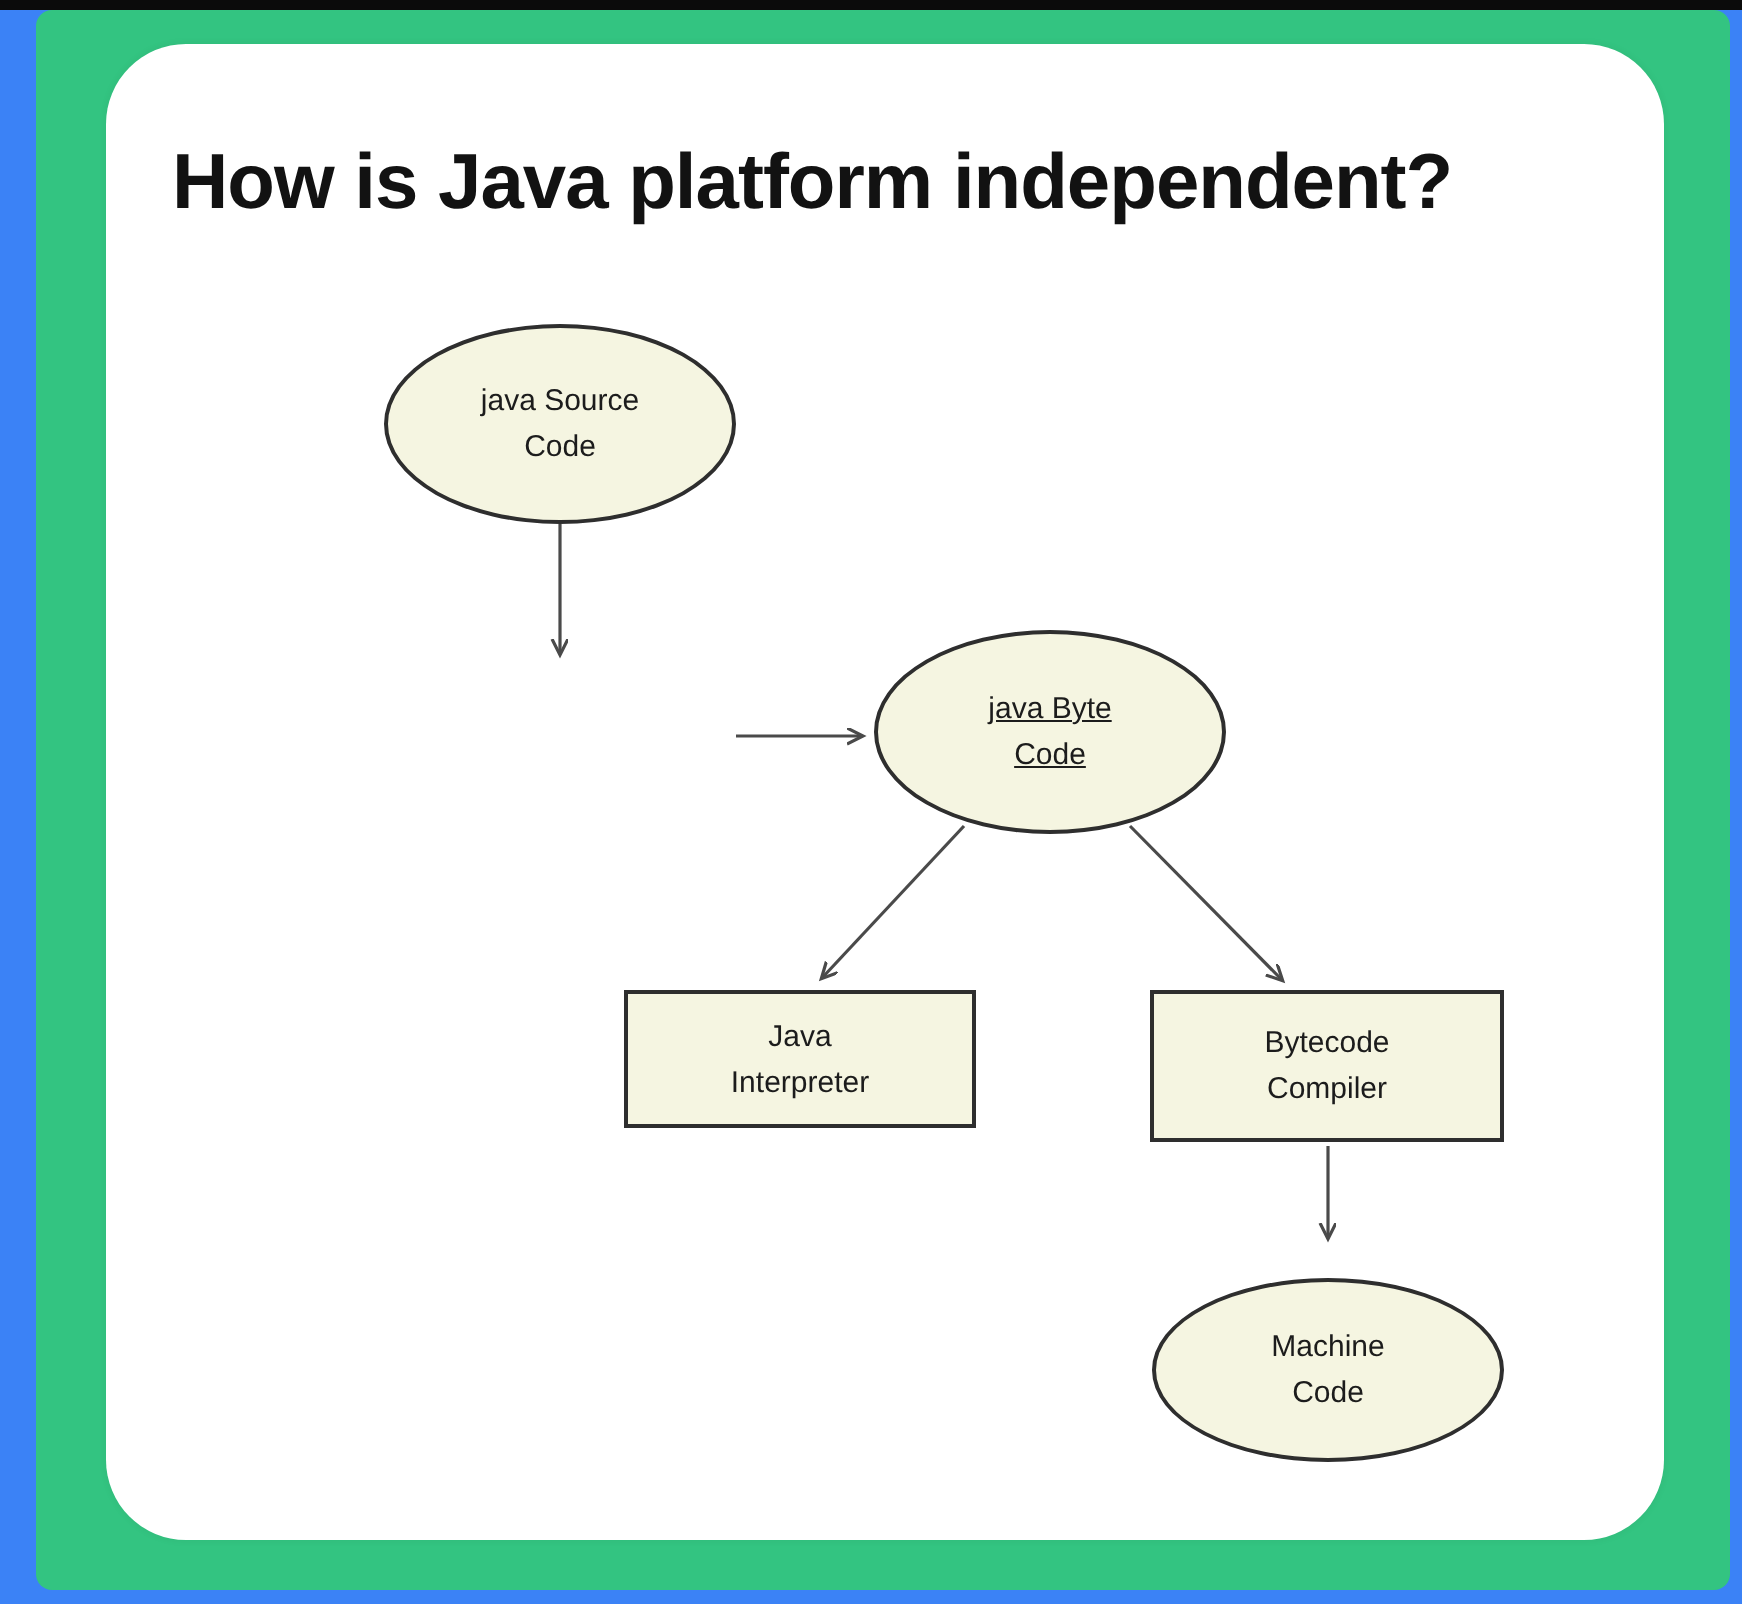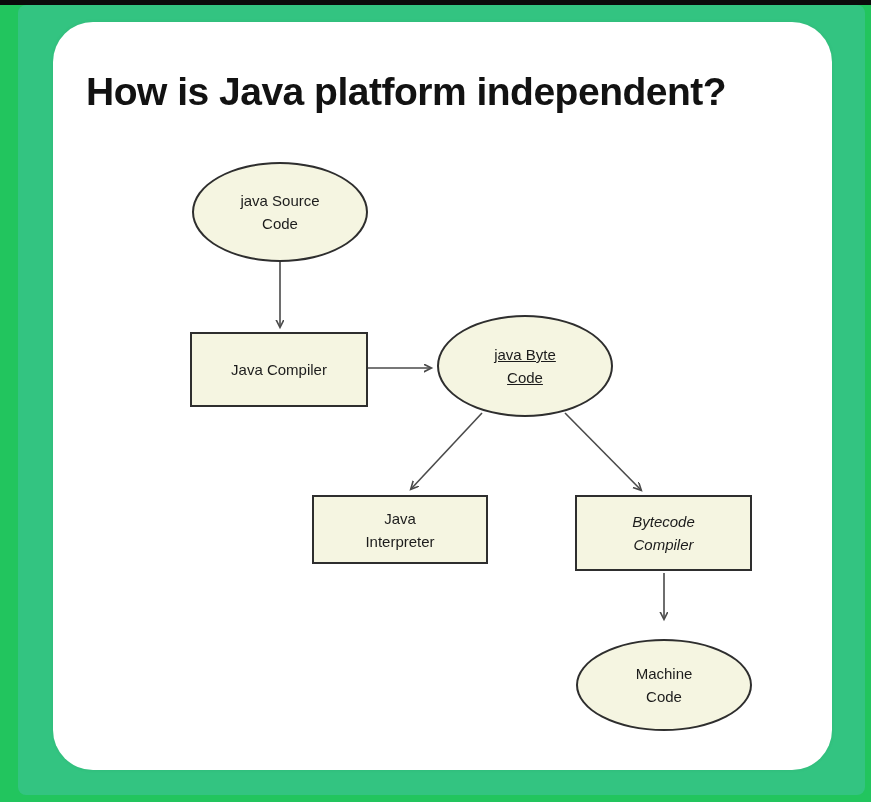--- a/index.html
+++ b/index.html
@@ -5,21 +5,21 @@
   html, body {
     margin: 0;
     padding: 0;
     background: #f1f2f2;
     font-family: "Liberation Sans", sans-serif;
   }
   .stage {
     position: relative;
     width: 871px;
     height: 802px;
-    background: #22c55e;
+    background: #3b82f6;
     overflow: hidden;
   }
   .top-bar {
     position: absolute;
     left: 0; top: 0;
     width: 871px; height: 5px;
     background: #0b0b0b;
   }
   .green-panel {
     position: absolute;
@@ -67,21 +67,21 @@
     white-space: pre-line;
     box-sizing: border-box;
   }
   .ellipse { border-radius: 50%; }
   .rect    { border-radius: 0; }
 
   .node-source       { left: 192px; top: 162px; width: 176px; height: 100px; }
   .node-compiler     { left: 190px; top: 332px; width: 178px; height: 75px;  }
   .node-bytecode     { left: 437px; top: 315px; width: 176px; height: 102px; text-decoration: underline; }
   .node-interpreter  { left: 312px; top: 495px; width: 176px; height: 69px;  }
-  .node-bytecompiler { left: 575px; top: 495px; width: 177px; height: 76px; font-style: italic;  }
+  .node-bytecompiler { left: 575px; top: 495px; width: 177px; height: 76px;  }
   .node-machine      { left: 576px; top: 639px; width: 176px; height: 92px;  }
 </style>
 </head>
 <body>
 
 <div class="stage">
 
   <div class="top-bar"></div>
 
   <div class="green-panel"></div>
@@ -99,21 +99,20 @@
     <line x1="280" y1="262" x2="280" y2="327" stroke="#4a4a4a" stroke-width="1.6" marker-end="url(#arrowhead)"></line>
     <line x1="368" y1="368" x2="431" y2="368" stroke="#4a4a4a" stroke-width="1.6" marker-end="url(#arrowhead)"></line>
     <line x1="482" y1="413" x2="411" y2="489" stroke="#4a4a4a" stroke-width="1.6" marker-end="url(#arrowhead)"></line>
     <line x1="565" y1="413" x2="641" y2="490" stroke="#4a4a4a" stroke-width="1.6" marker-end="url(#arrowhead)"></line>
     <line x1="664" y1="573" x2="664" y2="619" stroke="#4a4a4a" stroke-width="1.6" marker-end="url(#arrowhead)"></line>
   </svg>
 
   <div class="node ellipse node-source">java Source
 Code</div>
 
-  <div class="node rect node-compiler">Java Compiler</div>
 
   <div class="node ellipse node-bytecode">java Byte
 Code</div>
 
   <div class="node rect node-interpreter">Java
 Interpreter</div>
 
   <div class="node rect node-bytecompiler">Bytecode
 Compiler</div>
 

